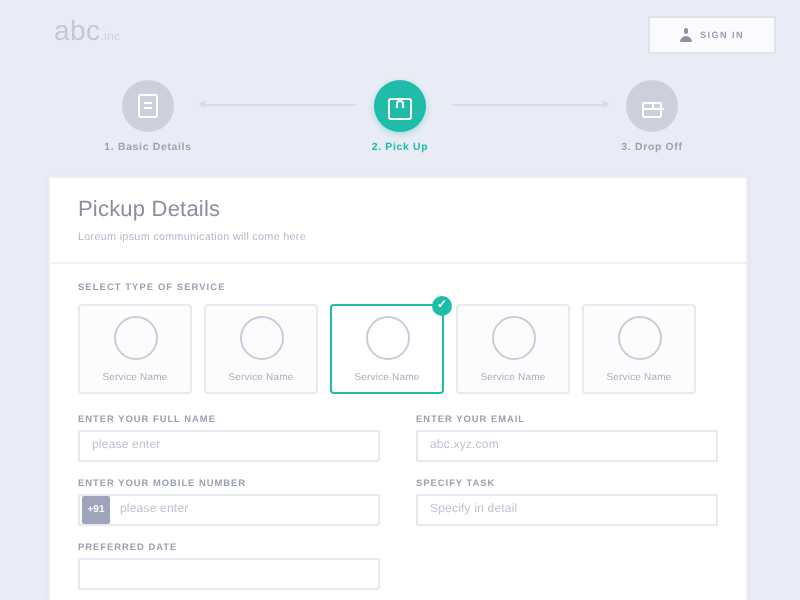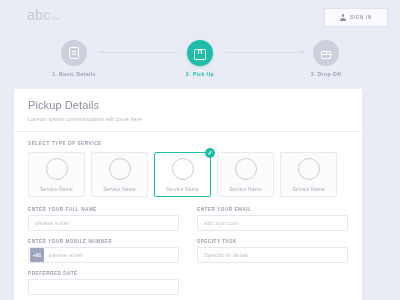--- a/index.html
+++ b/index.html
@@ -212,21 +212,21 @@
   }
   .connector.c1 .arrow {
     right: auto; left: -1px;
     border-left: none;
     border-right: 4px solid #d8dce6;
   }
 
   
   .card {
     position: absolute;
-    left: 13px;
+    left: 24px;
     top: 88px;
     width: 348px;
     min-height: 212px;
     background: #ffffff;
     border: 1px solid #eceef4;
     border-bottom: none;
     box-shadow: 0 1px 3px rgba(60,70,100,.05);
   }
   .card-head {
     padding: 10px 14px 8px 14px;

